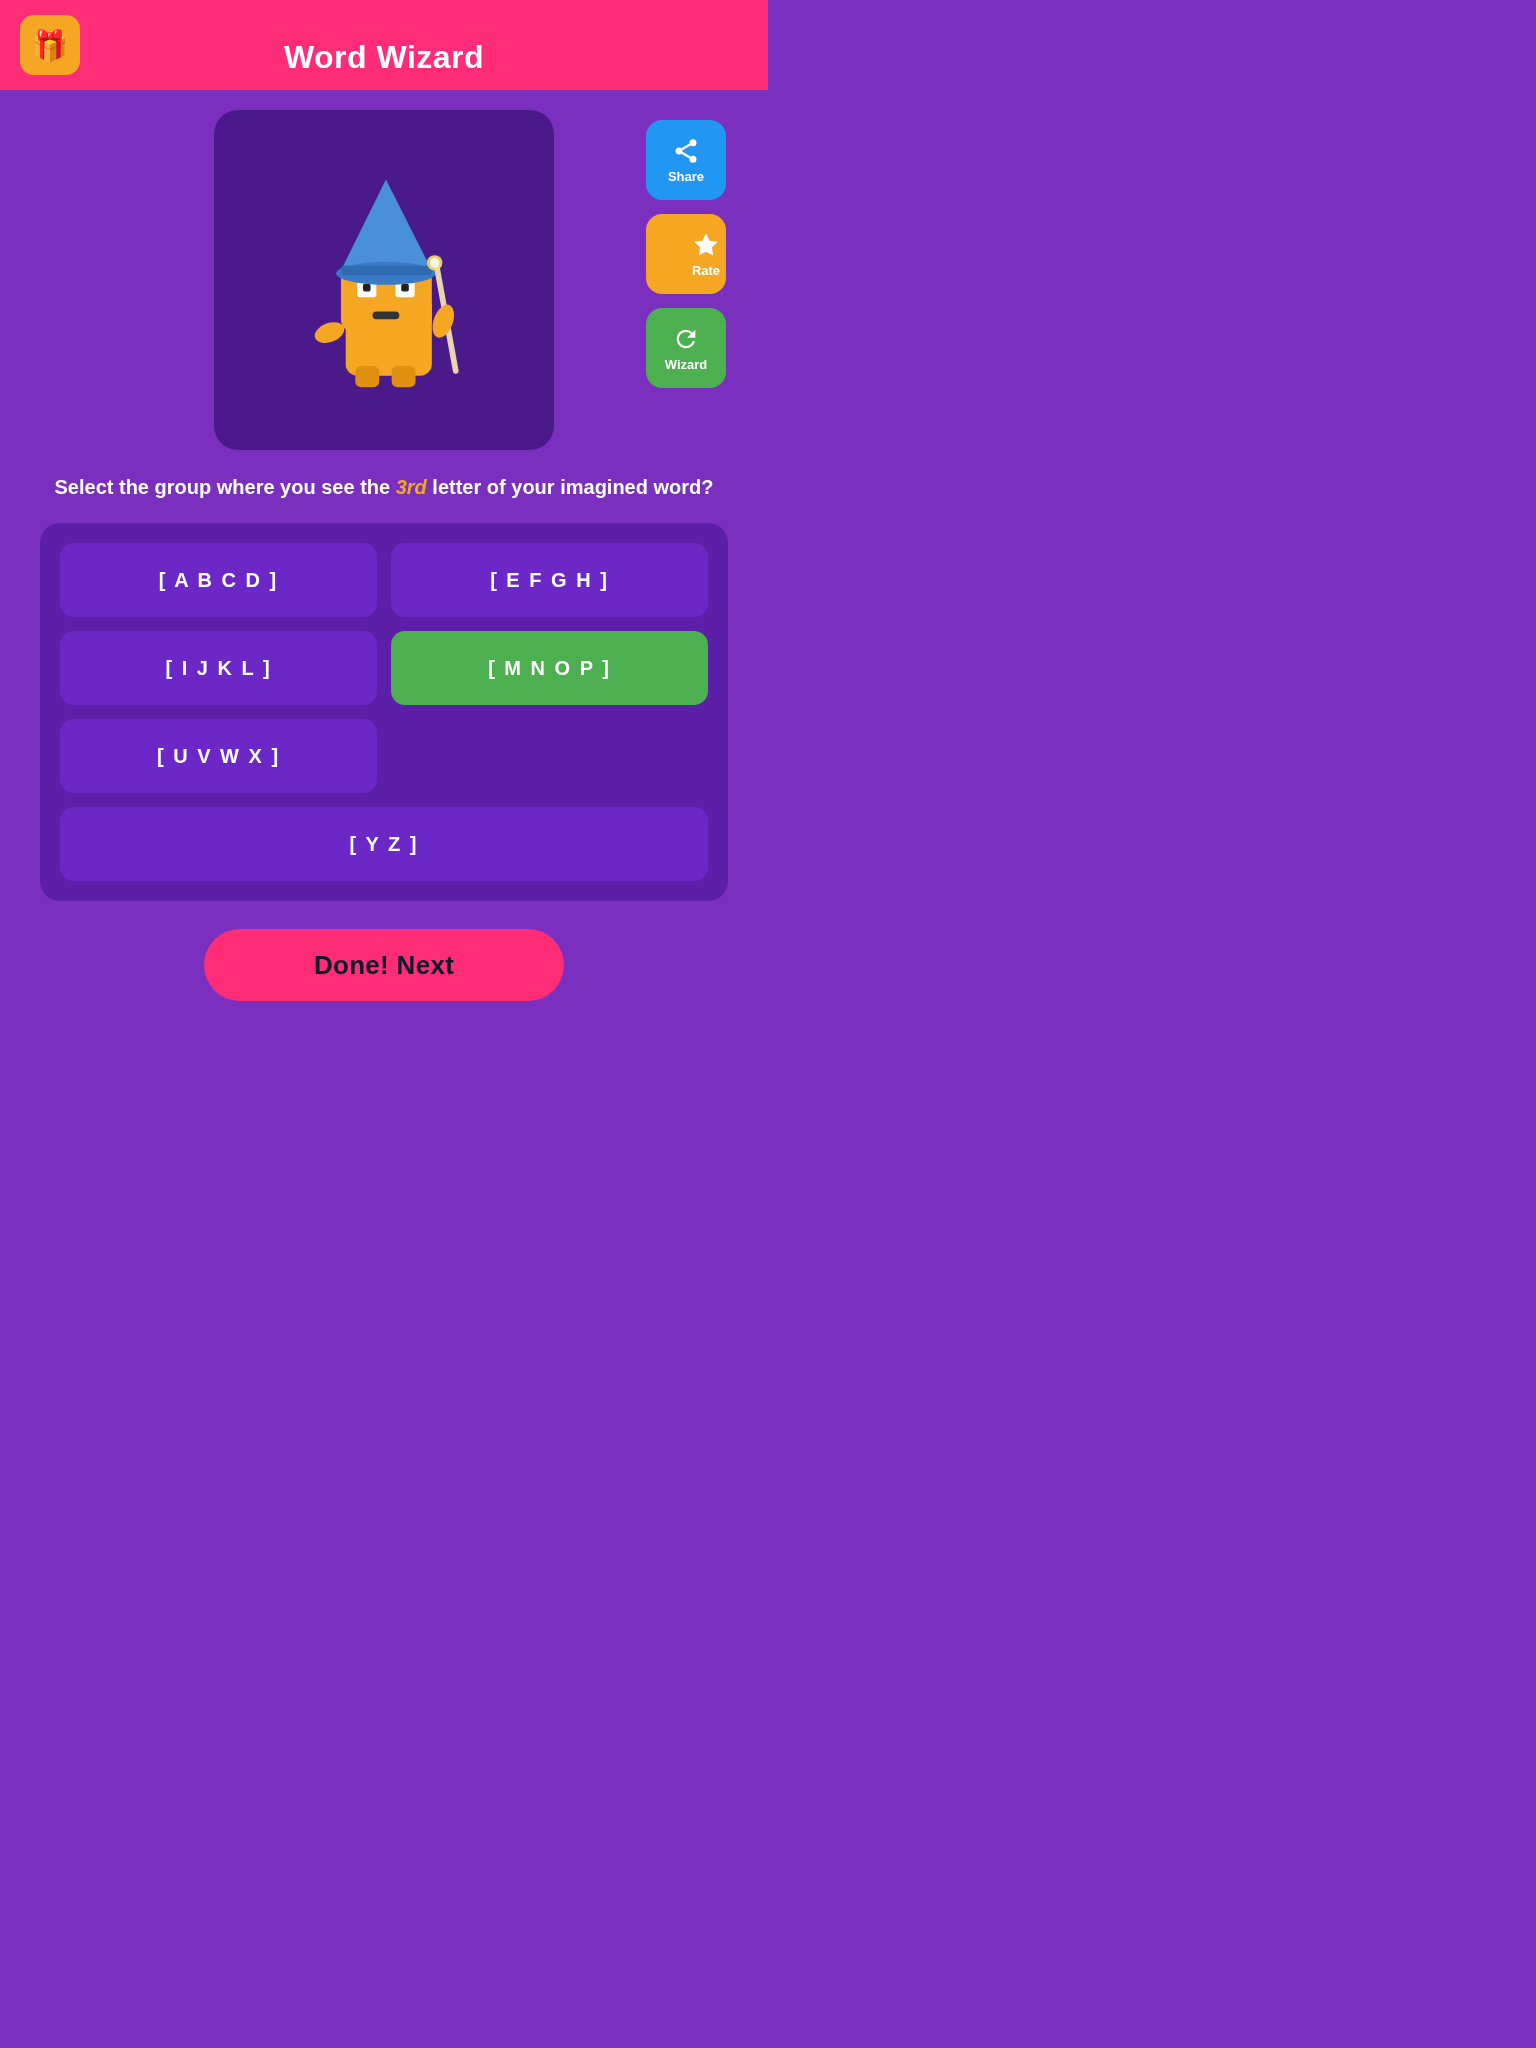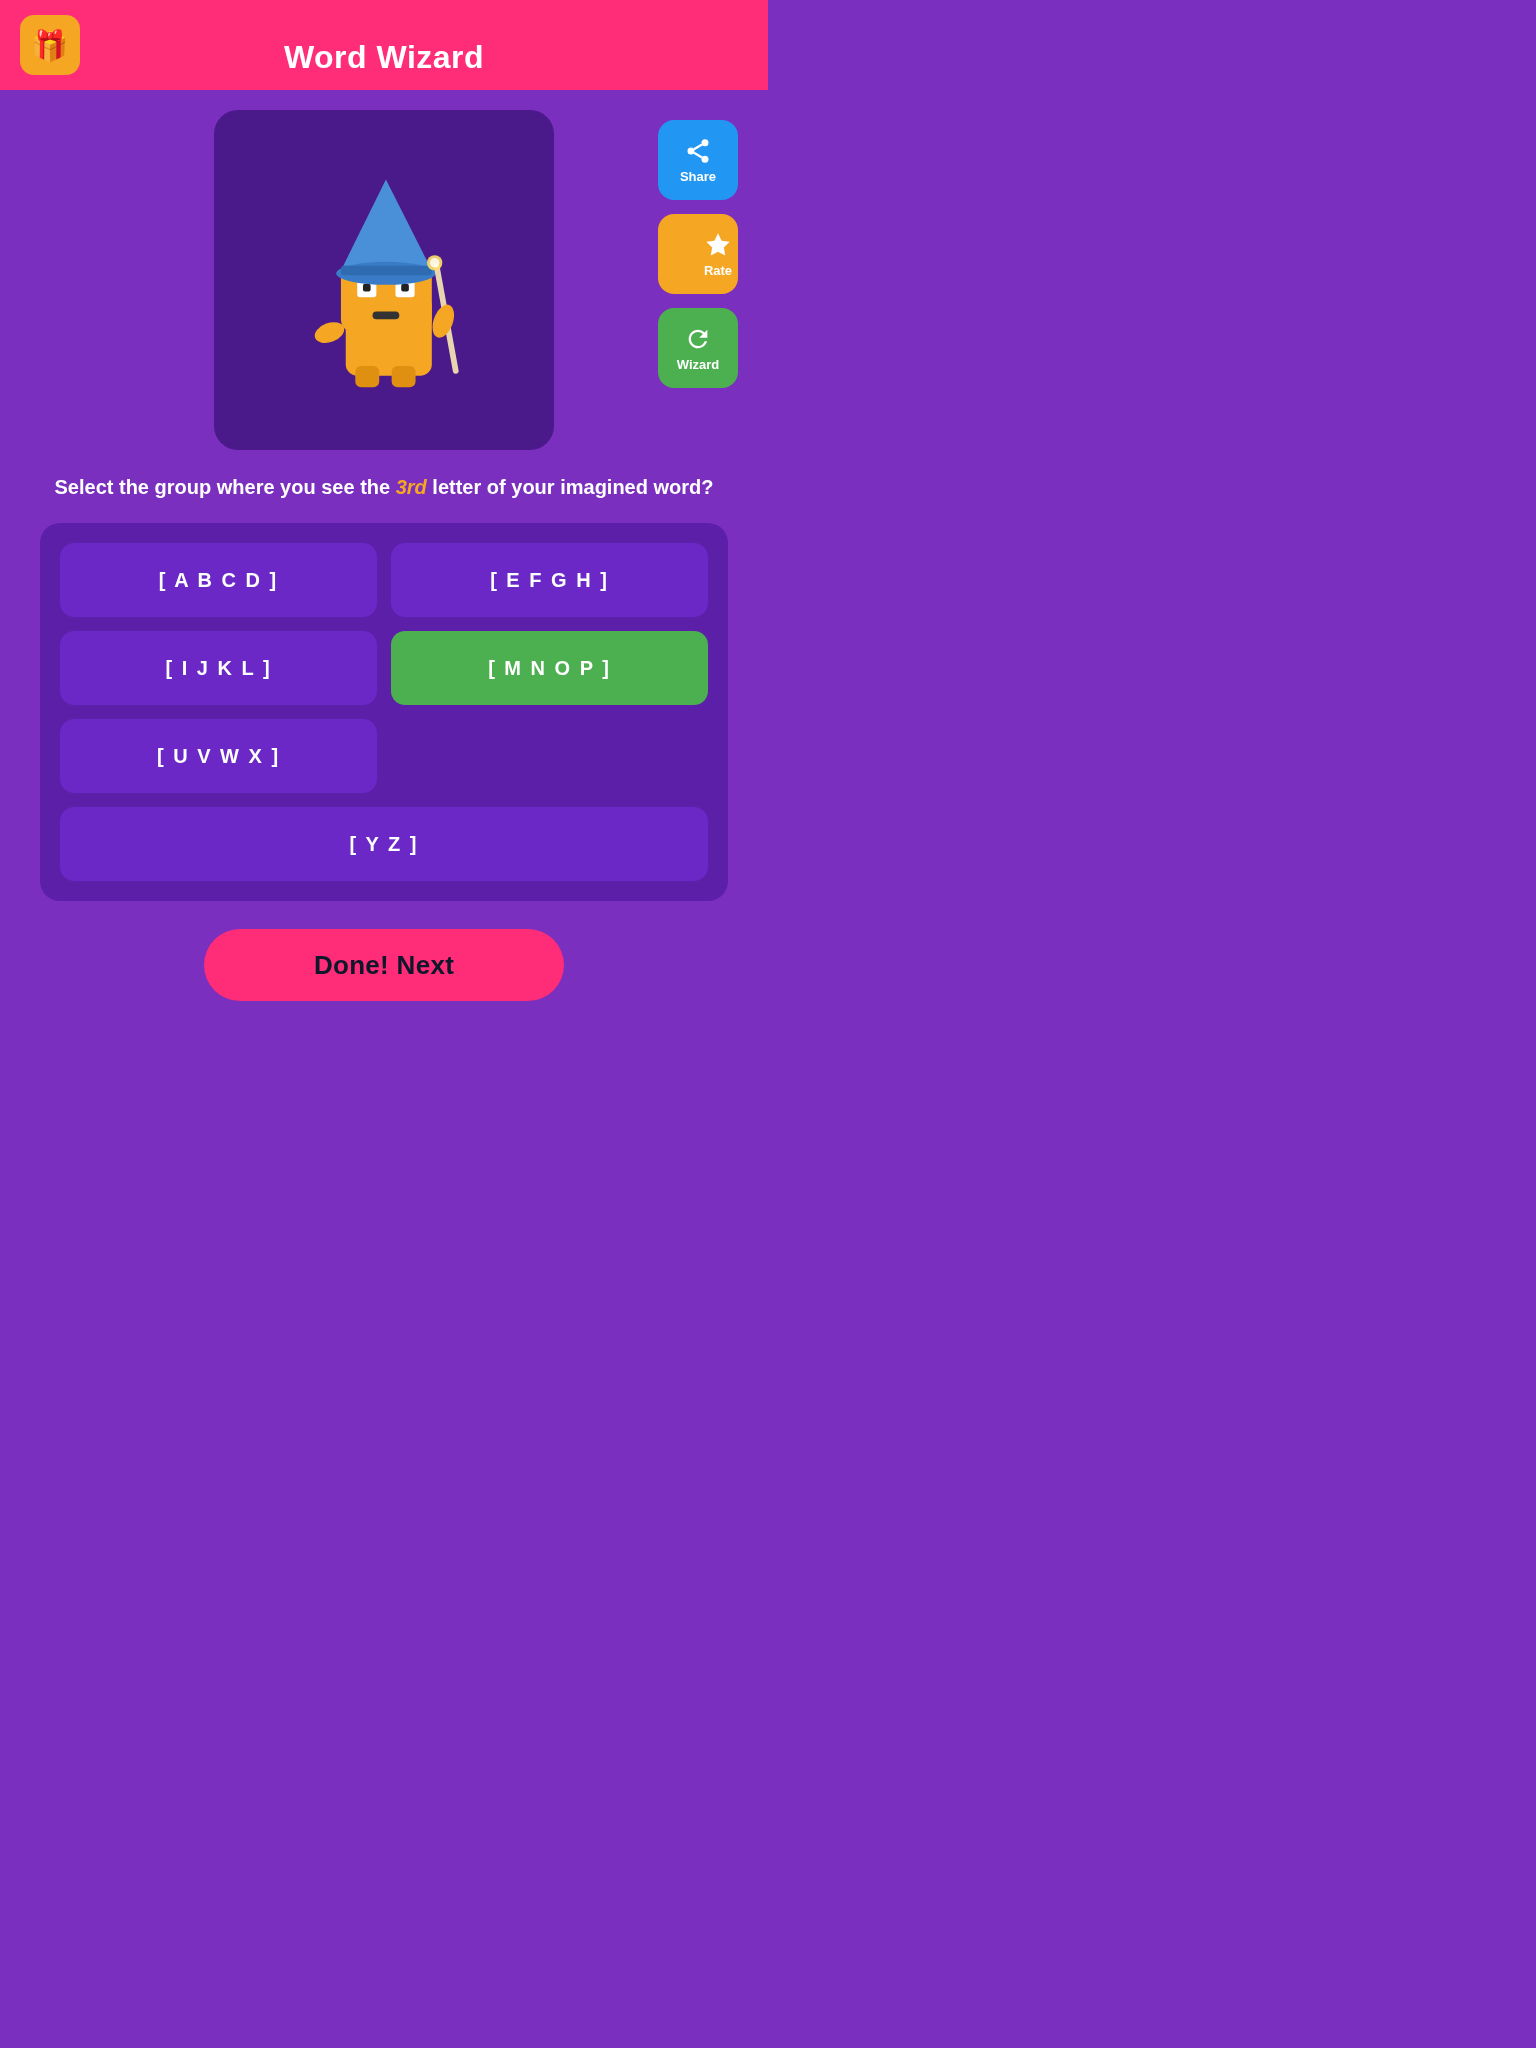--- a/index.html
+++ b/index.html
@@ -78,21 +78,21 @@
 
     
     .wizard-svg {
       width: 200px;
       height: 220px;
     }
 
     
     .side-buttons {
       position: absolute;
-      right: 0;
+      right: 12px;
       top: 10px;
       display: flex;
       flex-direction: column;
       gap: 14px;
     }
 
     .side-btn {
       width: 80px;
       height: 80px;
       border-radius: 16px;

